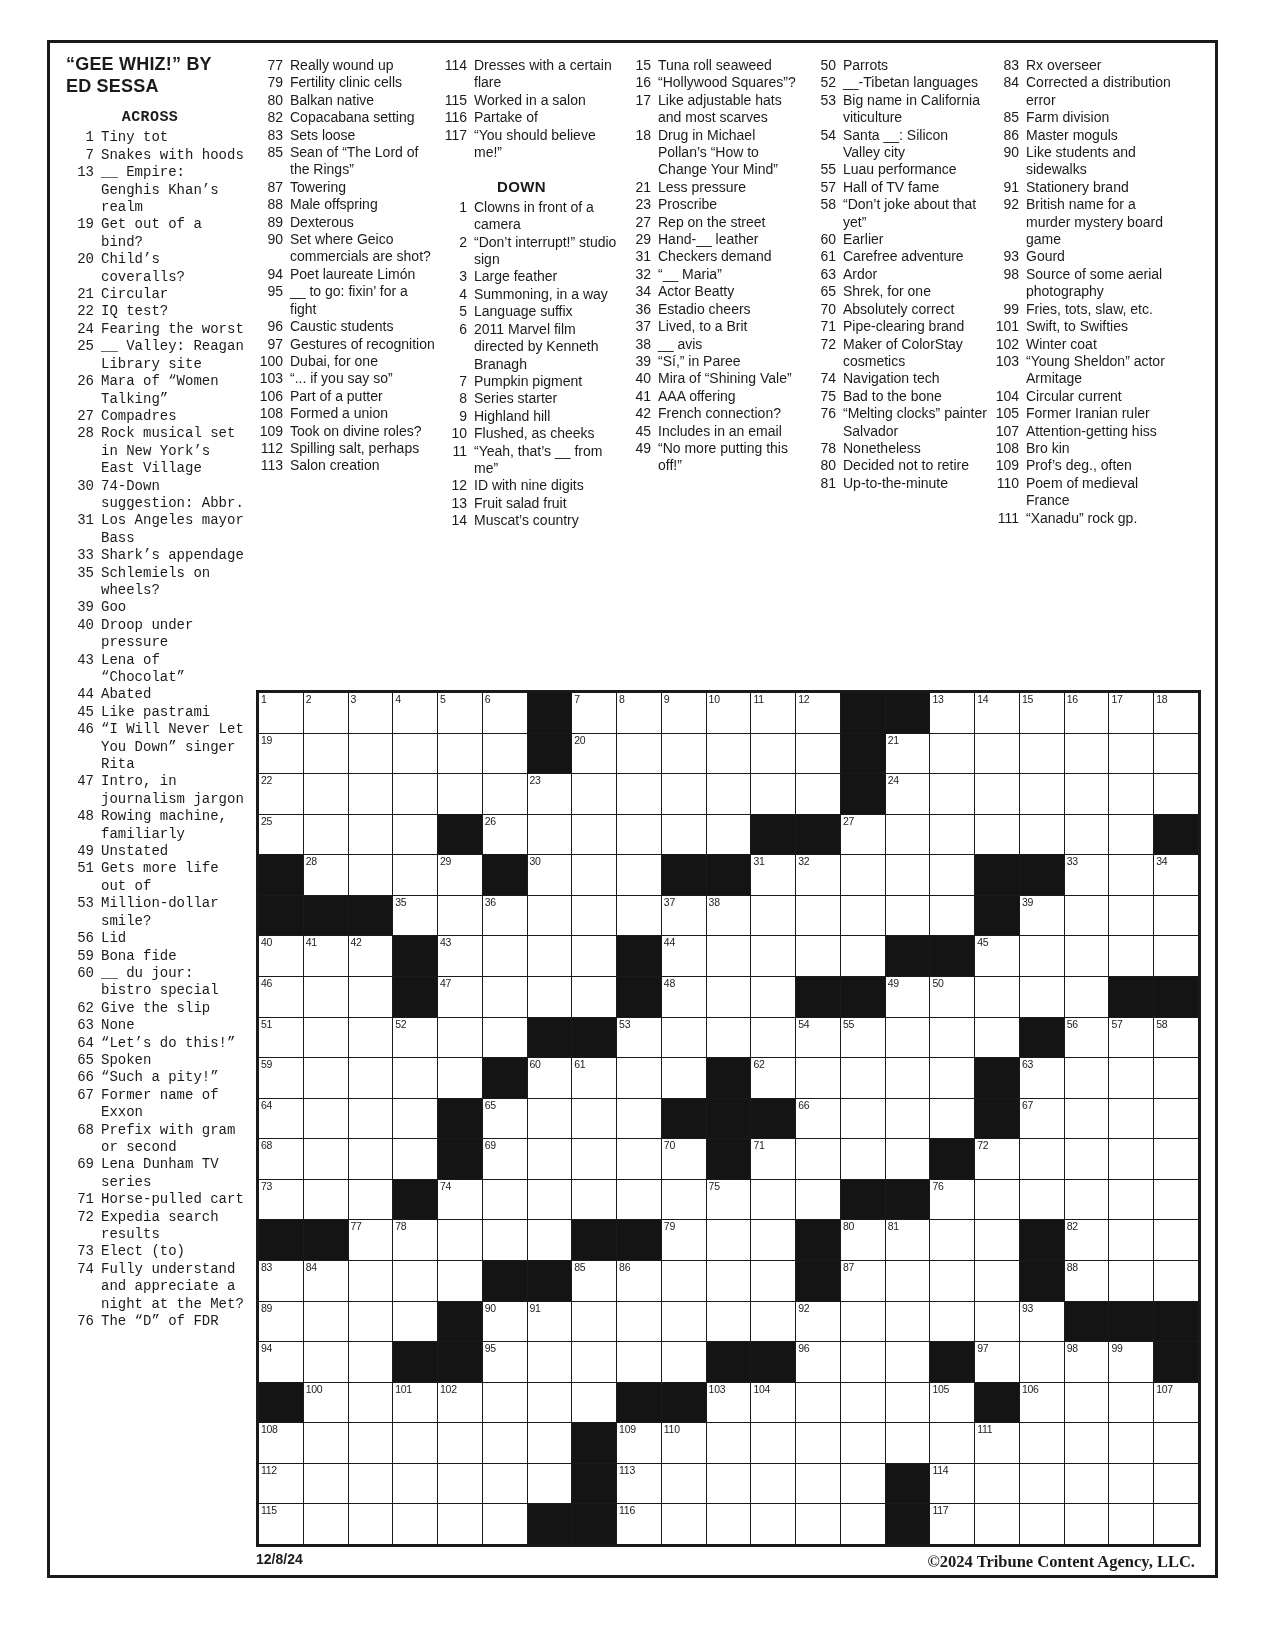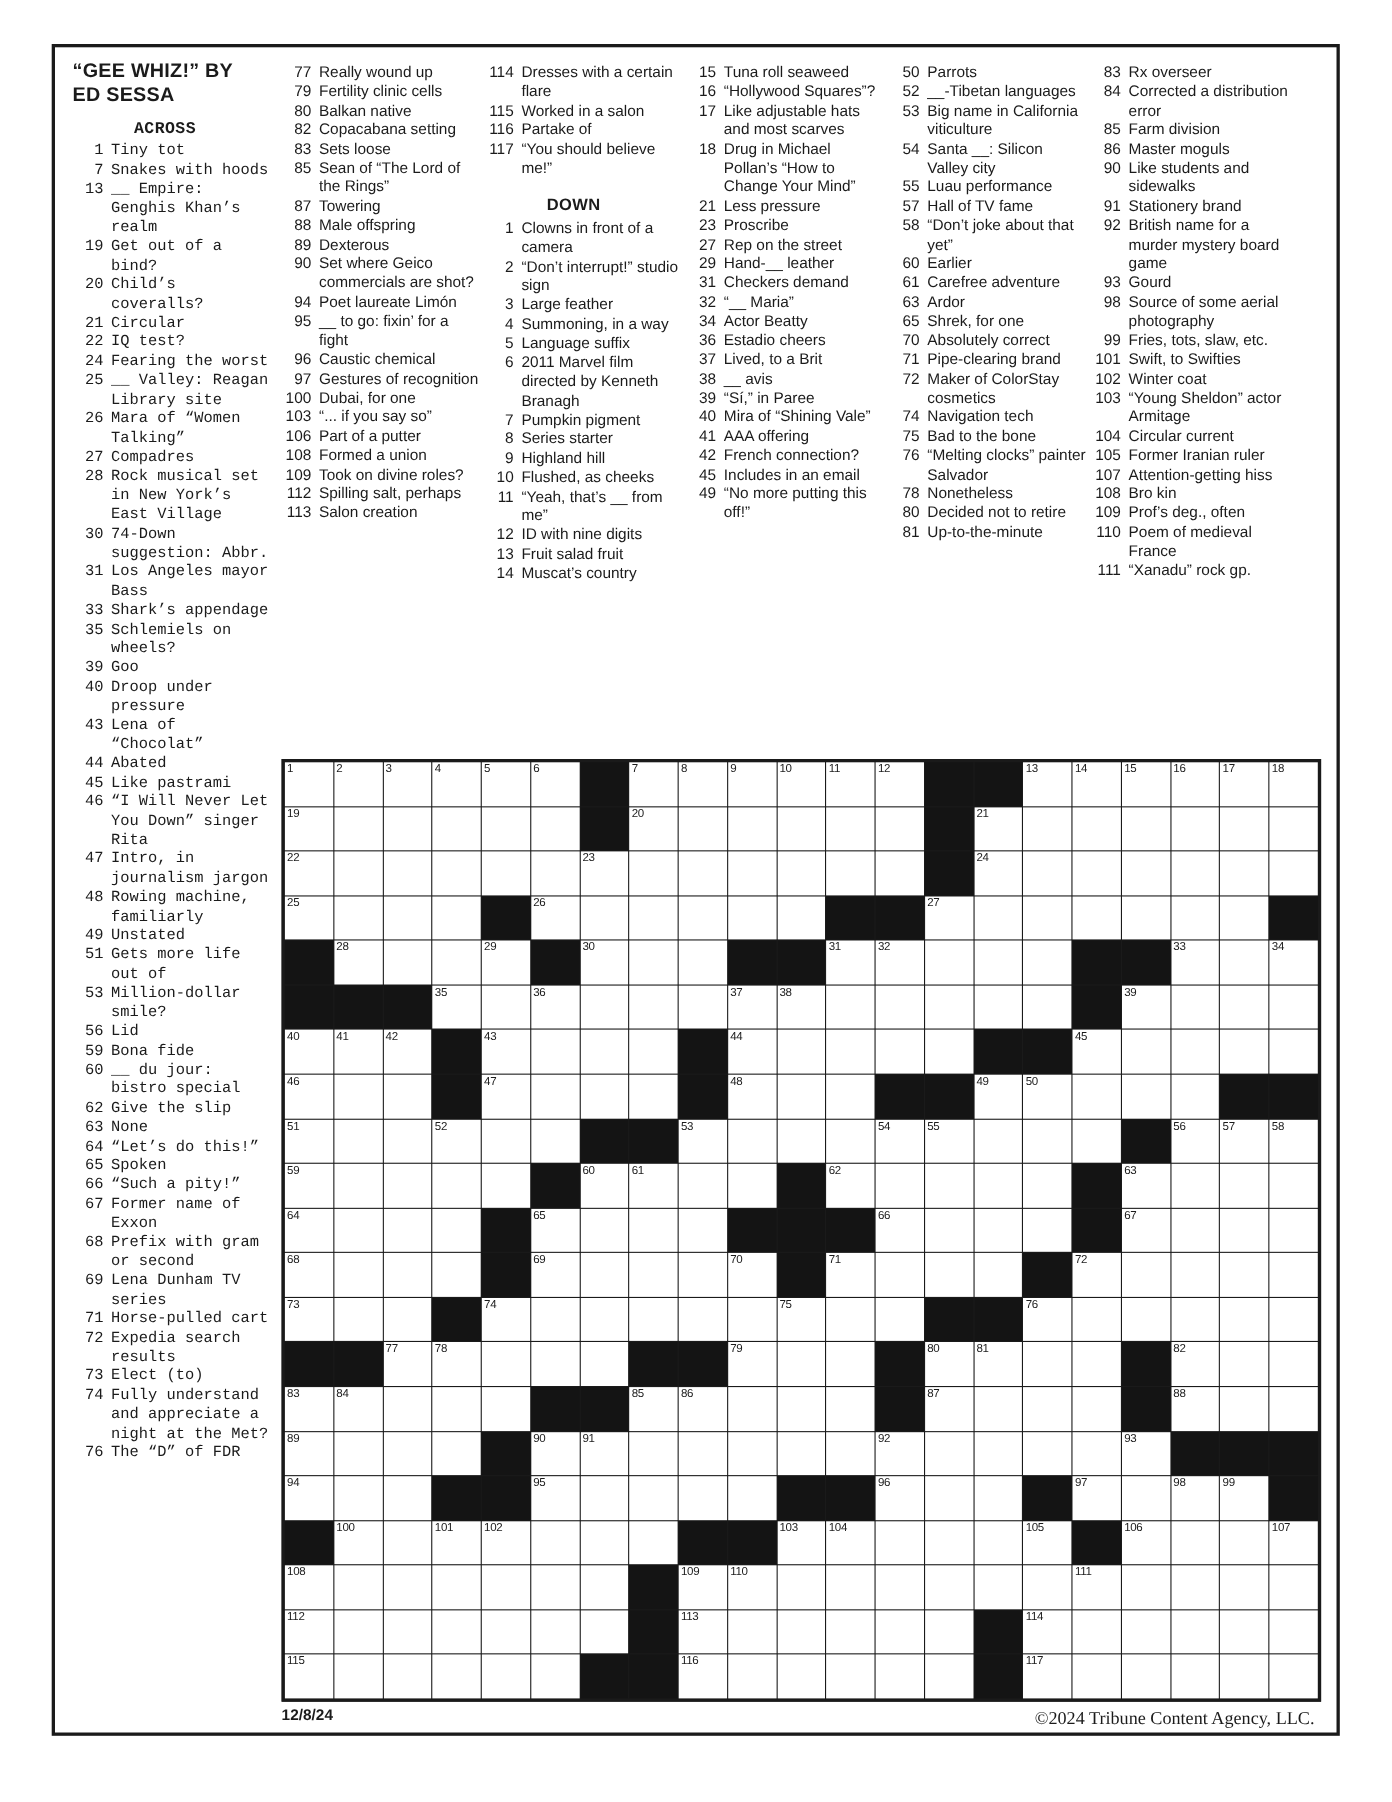--- a/index.html
+++ b/index.html
@@ -9,21 +9,21 @@
   .clue-col{position:absolute;font-size:14px;line-height:17.4px;}
   .clue{position:relative;padding-left:37px;}
   .clue .num{position:absolute;left:0;top:0;width:30px;text-align:right;}
   .hdr{font-weight:bold;font-size:15px;text-align:center;letter-spacing:.4px;margin:0 20px 3px 6px;}
   .down-gap{height:17px;}
   .grid{position:absolute;left:206px;top:647px;width:945px;height:857px;background:#1a1a1a;border:3px solid #1a1a1a;box-sizing:border-box;display:grid;grid-template-columns:repeat(21,1fr);grid-template-rows:repeat(21,1fr);gap:1px;}
   .cell{background:#fff;position:relative;}
   .cell.b{background:#141414;}
   .cell .n{position:absolute;top:1px;left:2px;font-size:10.5px;line-height:11px;letter-spacing:-.3px;}
   .date{position:absolute;left:206px;top:1508px;font-weight:bold;font-size:14px;}
-  .copyright{position:absolute;right:20px;top:1509px;font-family:"Liberation Serif","DejaVu Serif",serif;font-weight:normal;font-size:16.5px;margin-left:32px;}
+  .copyright{position:absolute;right:20px;top:1509px;font-family:"Liberation Serif","DejaVu Serif",serif;font-weight:bold;font-size:16.5px;margin-left:32px;}
 </style>
 </head>
 <body>
 
 <div class="page">
   <div class="title"><span>“GEE WHIZ!” BY</span><br><span>ED SESSA</span></div>
 
   <div class="clue-col" id="col1" style="left:14px;top:66px;width:186px;font-family:Liberation Mono, monospace;">
       <div class="hdr">ACROSS</div>
       <div class="clue"><span class="num">1</span><span>Tiny tot</span></div>
@@ -76,21 +76,21 @@
       <div class="clue"><span class="num">80</span><span>Balkan native</span></div>
       <div class="clue"><span class="num">82</span><span>Copacabana setting</span></div>
       <div class="clue"><span class="num">83</span><span>Sets loose</span></div>
       <div class="clue"><span class="num">85</span><span>Sean of “The Lord of the Rings”</span></div>
       <div class="clue"><span class="num">87</span><span>Towering</span></div>
       <div class="clue"><span class="num">88</span><span>Male offspring</span></div>
       <div class="clue"><span class="num">89</span><span>Dexterous</span></div>
       <div class="clue"><span class="num">90</span><span>Set where Geico commercials are shot?</span></div>
       <div class="clue"><span class="num">94</span><span>Poet laureate Limón</span></div>
       <div class="clue"><span class="num">95</span><span>__ to go: fixin’ for a fight</span></div>
-      <div class="clue"><span class="num">96</span><span>Caustic chemical</span></div>
+      <div class="clue"><span class="num">96</span><span>Caustic students</span></div>
       <div class="clue"><span class="num">97</span><span>Gestures of recognition</span></div>
       <div class="clue"><span class="num">100</span><span>Dubai, for one</span></div>
       <div class="clue"><span class="num">103</span><span>“... if you say so”</span></div>
       <div class="clue"><span class="num">106</span><span>Part of a putter</span></div>
       <div class="clue"><span class="num">108</span><span>Formed a union</span></div>
       <div class="clue"><span class="num">109</span><span>Took on divine roles?</span></div>
       <div class="clue"><span class="num">112</span><span>Spilling salt, perhaps</span></div>
       <div class="clue"><span class="num">113</span><span>Salon creation</span></div>
     </div>
   <div class="clue-col" id="col3" style="left:387px;top:14px;width:183px;">

